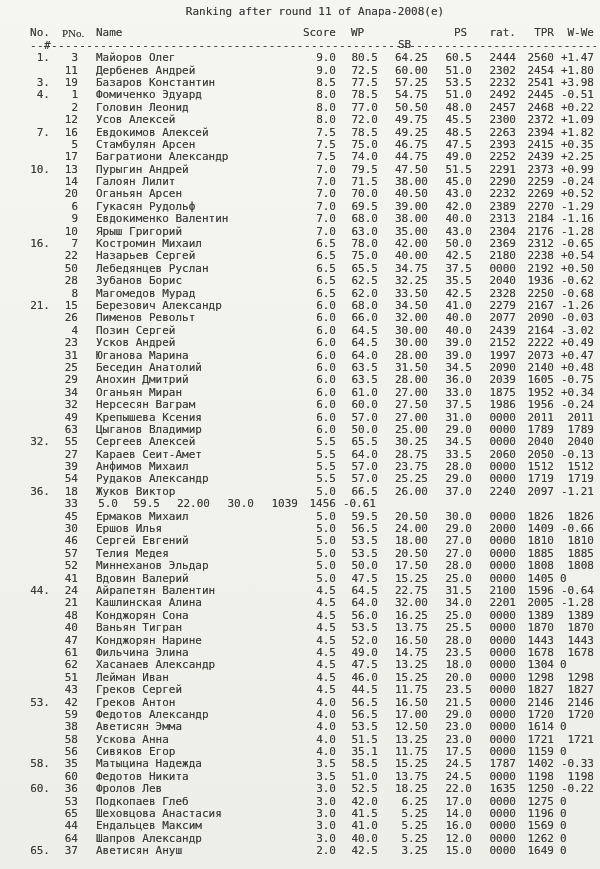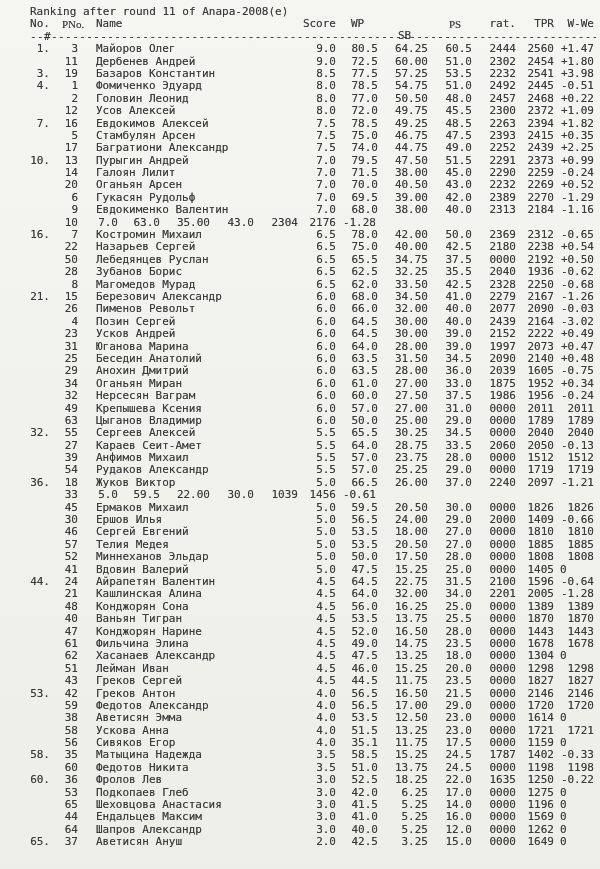--- a/index.html
+++ b/index.html
@@ -11,39 +11,39 @@
   .page {
     box-sizing: border-box;
     width: 600px; height: 869px;
     padding: 6px 0 0 30px;
     font-family: "DejaVu Sans Mono", monospace;
     font-size: 11px;
     line-height: 12.4px;
     color: #3a3a3a;
     text-shadow: 0 0 0.5px rgba(58,58,58,0.55);
   }
-  .title { white-space: nowrap; margin-bottom: 0; }
+  .title { white-space: nowrap; margin-bottom: 9px; text-align: center; }
   .row { display: flex; height: 12.4px; white-space: nowrap; }
   .c { display: block; box-sizing: border-box; flex: 0 0 auto; overflow: visible; }
   .c-no    { width: 20px;  text-align: right; }
   .c-pno   { width: 28px;  text-align: right; }
   .c-name  { width: 200px; margin-left: 18px; text-align: left; }
   .c-score { width: 40px;  text-align: right; }
   .c-wp    { width: 42px;  text-align: right; }
   .c-sb    { width: 50px;  text-align: right; }
   .c-ps    { width: 44px;  text-align: right; }
   .c-rat   { width: 44px;  text-align: right; }
   .c-tpr   { width: 38px;  text-align: right; }
   .c-wwe   { width: 40px;  text-align: right; }
   .c-wwe.wwe-left { text-align: left; padding-left: 6px; }
   .hdr .c-no    { text-align: center; }
   .hdr .c-pno   { text-align: left; padding-left: 12px; font-family: Liberation Serif, serif; }
   .hdr .c-wp    { text-align: left; padding-left: 15px; }
   .hdr .c-sb    { text-align: left; padding-left: 20px; margin-top: 12px; }
-  .hdr .c-ps    { text-align: left; padding-left: 21px; font-family: Liberation Serif, serif; }
+  .hdr .c-ps    { text-align: center; padding-left: 21px; }
   .sep {
     width: 566px; height: 12.4px;
     overflow: hidden; white-space: nowrap;
     letter-spacing: 0.4px;
   }
 </style>
 </head>
 <body>
 
 <div class="page">
@@ -229,20 +229,21 @@
         <span class="c c-wp">68.0</span>
         <span class="c c-sb">38.00</span>
         <span class="c c-ps">40.0</span>
         <span class="c c-rat">2313</span>
         <span class="c c-tpr">2184</span>
         <span class="c c-wwe">-1.16</span>
       </div>
       <div class="row">
         <span class="c c-no"></span>
         <span class="c c-pno">10</span>
+        <span class="c c-name">Ярыш Григорий</span>
         <span class="c c-score">7.0</span>
         <span class="c c-wp">63.0</span>
         <span class="c c-sb">35.00</span>
         <span class="c c-ps">43.0</span>
         <span class="c c-rat">2304</span>
         <span class="c c-tpr">2176</span>
         <span class="c c-wwe">-1.28</span>
       </div>
       <div class="row">
         <span class="c c-no">16.</span>

